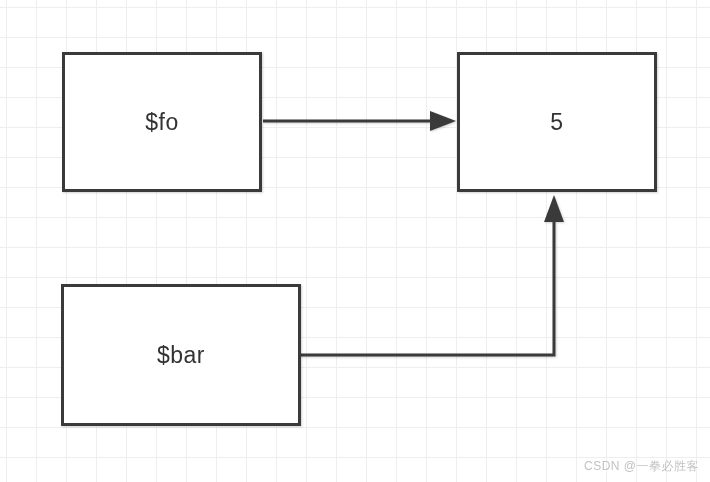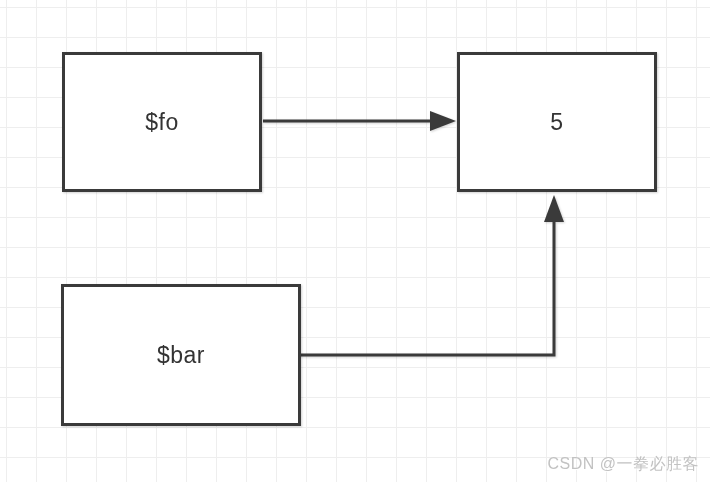--- a/index.html
+++ b/index.html
@@ -45,21 +45,21 @@
     color: #333333;
     user-select: none;
   }
   .node-fo   { left: 62px;  top: 52px;  width: 200px; height: 140px; }
   .node-value{ left: 457px; top: 52px;  width: 200px; height: 140px; }
   .node-bar  { left: 61px;  top: 284px; width: 240px; height: 142px; }
   .watermark {
     position: absolute;
     right: 11px;
     bottom: 7px;
-    font-size: 16px;
+    font-size: 12px;
     color: #c2c2c2;
     text-shadow: 1px 1px 0 #ffffff;
     letter-spacing: 0.5px;
     white-space: nowrap;
     user-select: none;
   }
 </style>
 </head>
 <body>
 

